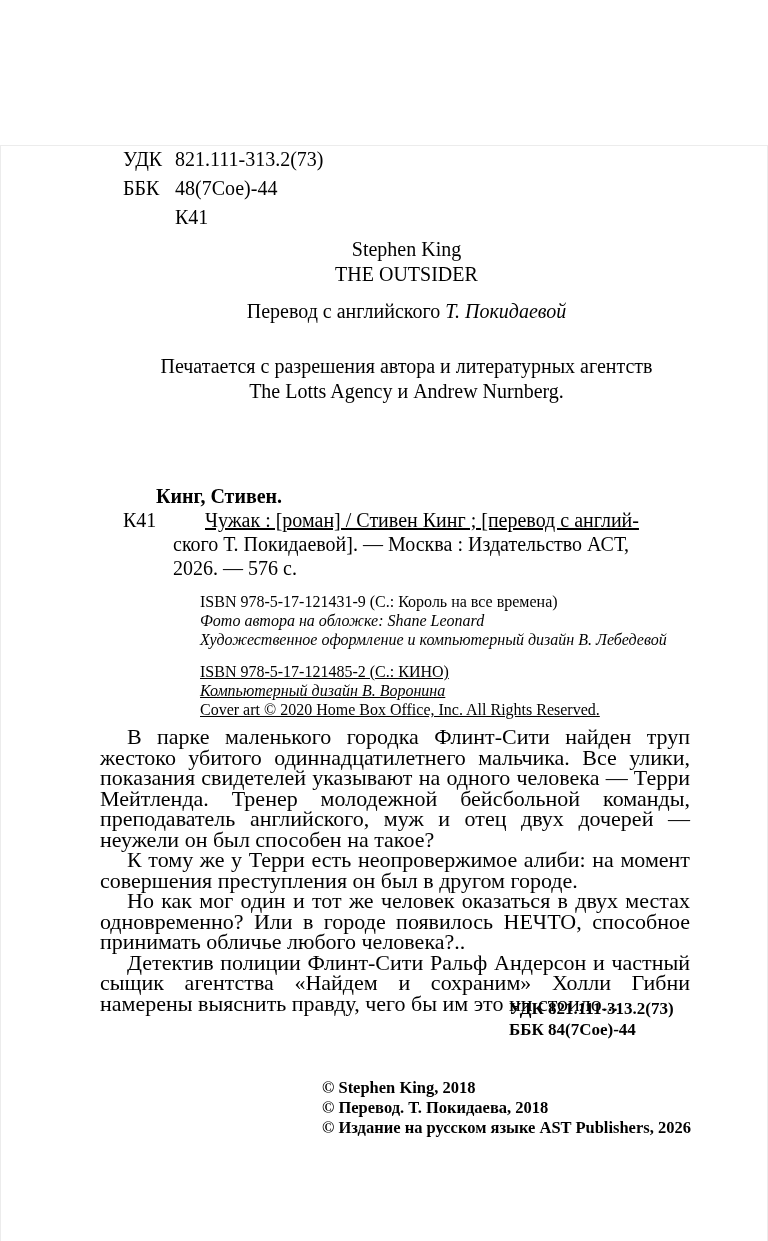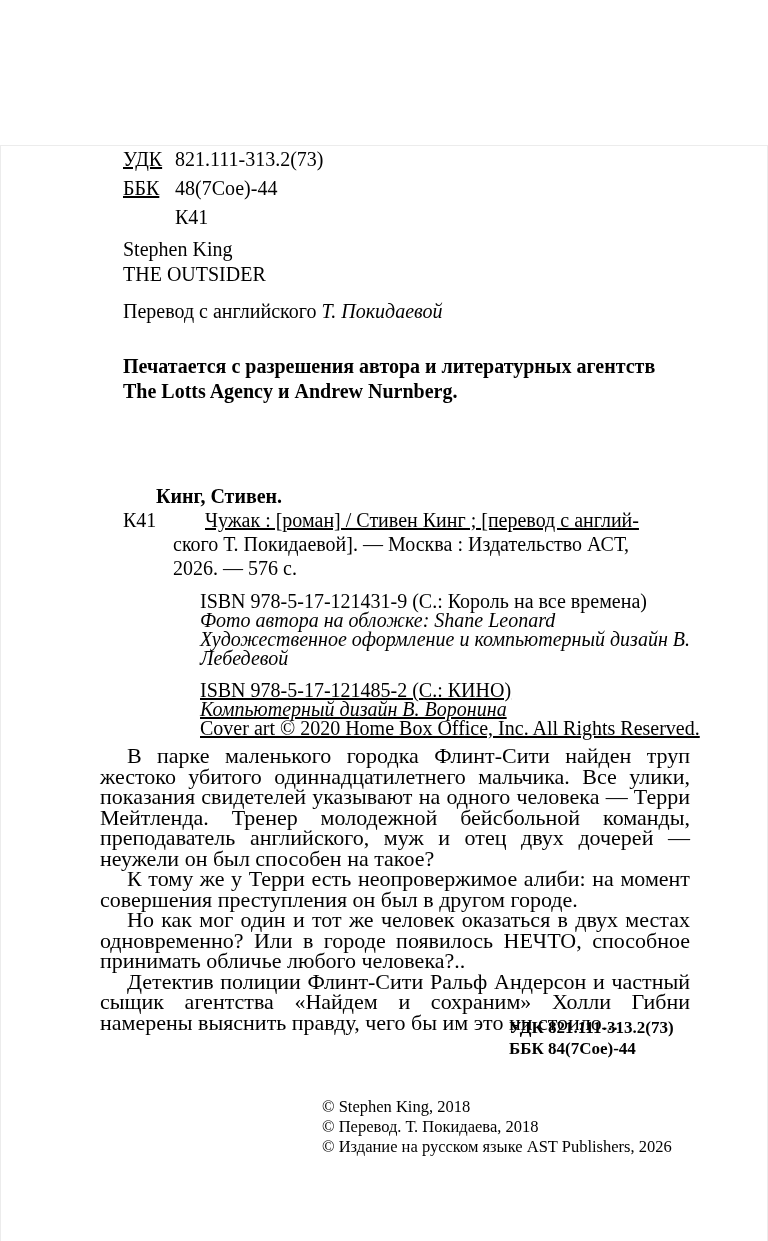--- a/index.html
+++ b/index.html
@@ -17,60 +17,60 @@
     box-shadow: inset 0 0 0 1px #ececec;
   }
 
   
   .top-catalog {
     margin: 145px 0 0 123px;
     font-size: 20px;
     line-height: 29px;
   }
   .cat-row { display: flex; }
-  .cat-label { width: 52px; text-decoration: underline; }
+  .cat-label { width: 52px; }
 
   
   .center-col {
     margin-left: 123px;
     width: 567px;
+    text-align: center;
   }
   .title-block {
     margin-top: 5px;
     font-size: 20px;
     line-height: 25px;
   }
   .translation-line {
     margin-top: 12px;
     font-size: 20px;
     line-height: 25px;
   }
   .permission-block {
     margin-top: 30px;
     font-size: 20px;
     line-height: 25px;
-    font-weight: bold;
   }
 
   
   .catalog-card {
     margin: 80px 0 0 123px;
     width: 570px;
     font-size: 20px;
     line-height: 24px;
   }
   .card-author { font-weight: bold; margin-left: 33px; }
   .card-body { position: relative; padding-left: 50px; }
   .card-code { position: absolute; left: 0; top: 0; }
   .card-line-first { text-indent: 32px; text-decoration: underline; }
 
   
   .edition-info {
     margin: 12px 0 0 200px;
-    font-size: 20px;
+    font-size: 16px;
     line-height: 19px;
   }
   .edition-sub + .edition-sub { margin-top: 13px; text-decoration: underline; }
   .it { font-style: italic; }
 
   
   .annotation {
     margin: 8px 0 0 100px;
     width: 590px;
     font-size: 22px;
@@ -84,21 +84,21 @@
     margin: -16px 0 0 509px;
     font-size: 17px;
     font-weight: bold;
     line-height: 21px;
   }
 
   
   .copyright-block {
     margin: 38px 0 0 322px;
     font-size: 16.5px;
-    font-weight: normal;
+    font-weight: bold;
     line-height: 20px;
   }
 </style>
 </head>
 <body>
 
 <div class="page">
 
   <div class="top-catalog">
     <div class="cat-row">

